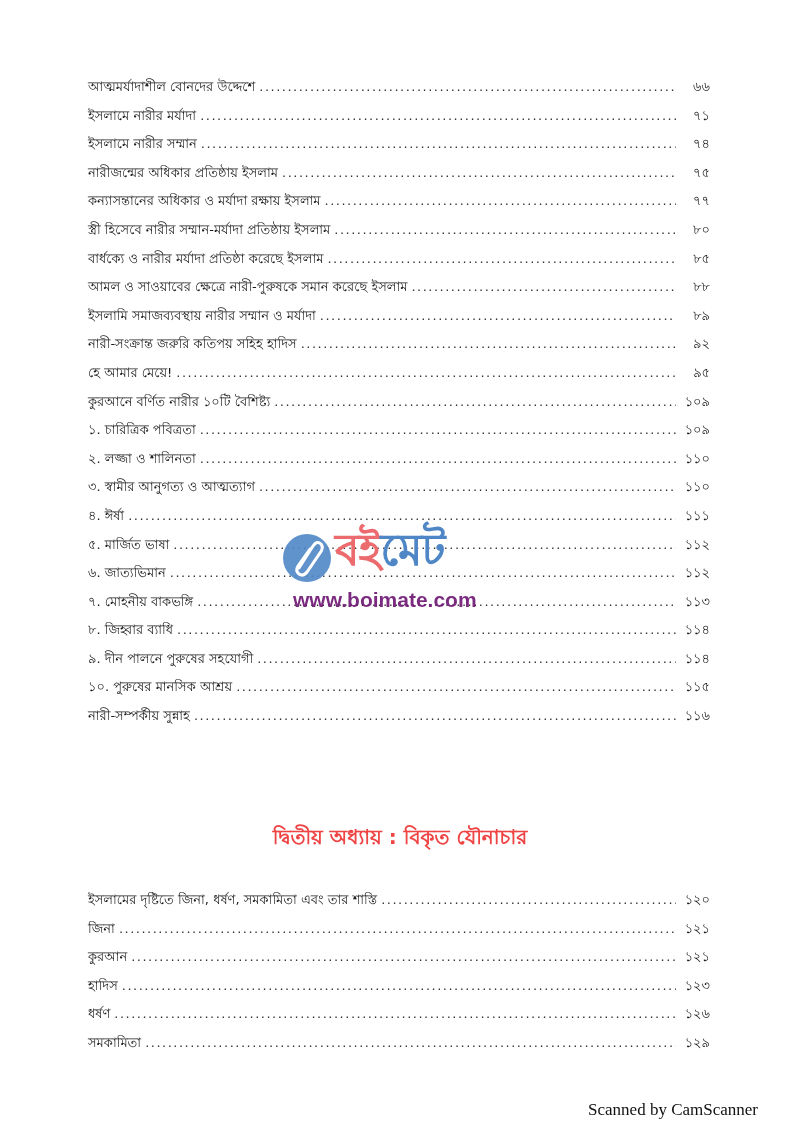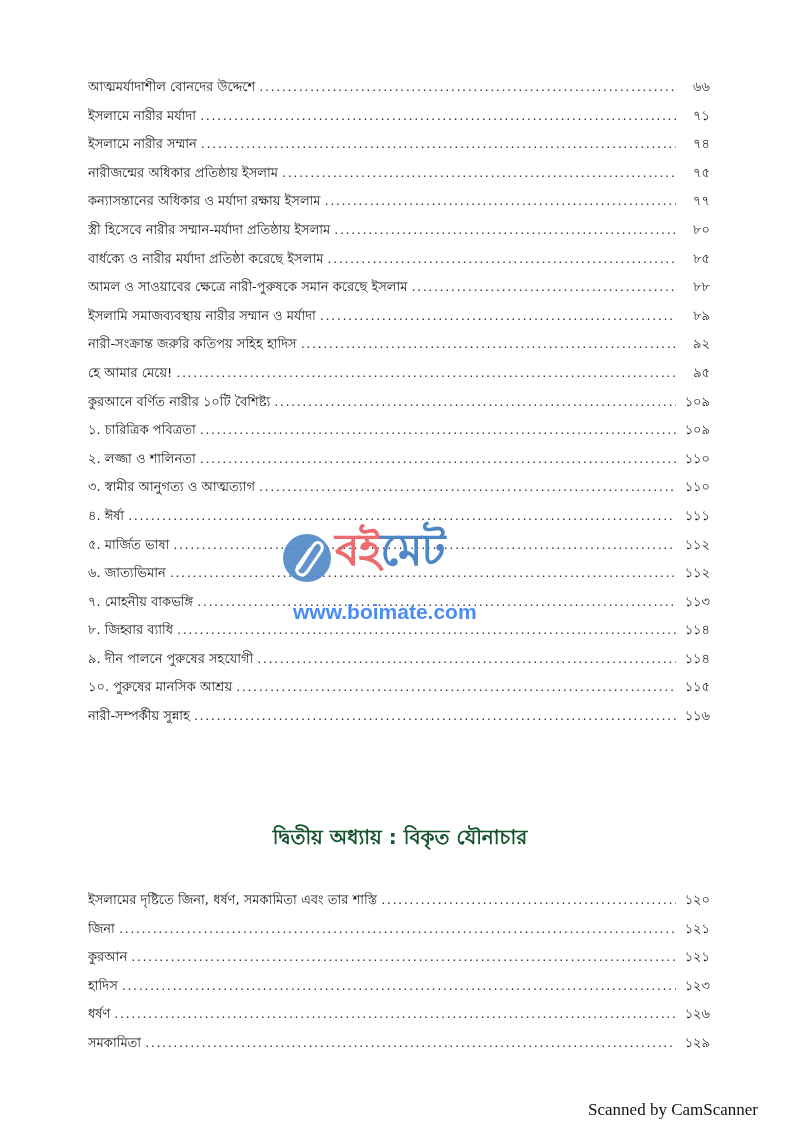--- a/index.html
+++ b/index.html
@@ -18,42 +18,42 @@
   .row .leader {
     flex: 1 1 auto; margin: 0 4px; overflow: hidden; color: #333;
     letter-spacing: 1.5px; font-size: 13px;
   }
   .row .leader::after {
     content: "........................................................................................................................................................................................................";
   }
   .row .page { flex: 0 0 auto; min-width: 30px; text-align: right; margin-top: 15px; }
   .chapter-heading {
     position: absolute; top: 822px; left: 0; width: 800px; text-align: center;
-    font-size: 20px; font-weight: bold; color: #14532d;
+    font-size: 20px; font-weight: bold; color: #ef4444;
   }
   .footer {
     position: absolute; right: 42px; top: 1100px;
     font-family: "Liberation Serif", serif; font-size: 17px; color: #111;
   }
   .watermark {
     position: absolute; left: 283px; top: 520px; width: 240px; height: 92px; pointer-events: none;
   }
   .wm-clip {
     position: absolute; left: 0; top: 8px; width: 48px; height: 60px;
   }
   .wm-logo-text {
     position: absolute; left: 52px; top: 0; font-size: 44px; font-weight: bold; line-height: 60px;
     letter-spacing: -1px;
     text-align: center;
   }
   .wm-logo-text .a { color: #ec6b6e; }
   .wm-logo-text .b { color: #4f86c6; }
   .wm-url {
-    position: absolute; left: 10px; top: 80px; font-family: "Liberation Sans", sans-serif;
-    font-size: 21px; font-weight: bold; color: #3b82f6; opacity: 0.92;
+    position: absolute; left: 10px; top: 68px; font-family: "Liberation Sans", sans-serif;
+    font-size: 21px; font-weight: bold; color: #701a75; opacity: 0.92;
   }
 </style>
 </head>
 <body>
 
 <div class="toc toc-list-1">
   <div class="row">
       <span class="title">আত্মমর্যাদাশীল বোনদের উদ্দেশে</span>
       <span class="leader"></span>
       <span class="page">৬৬</span>

